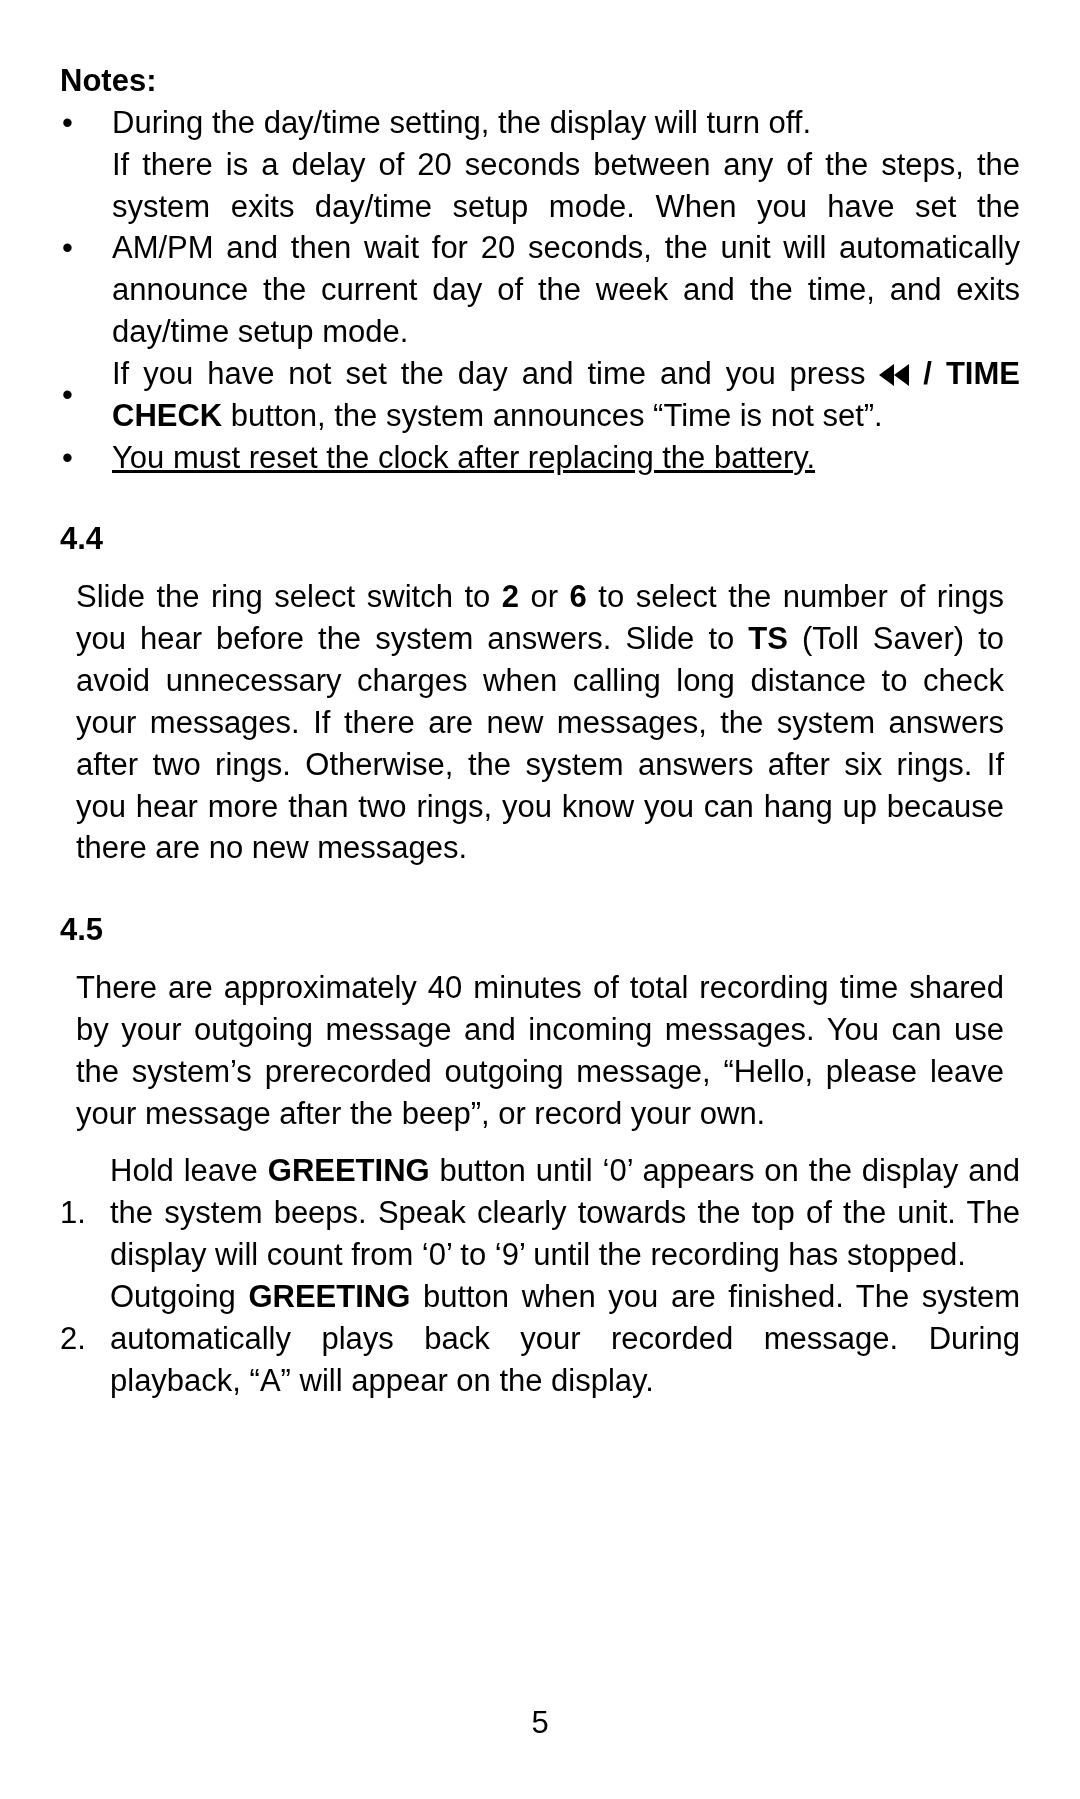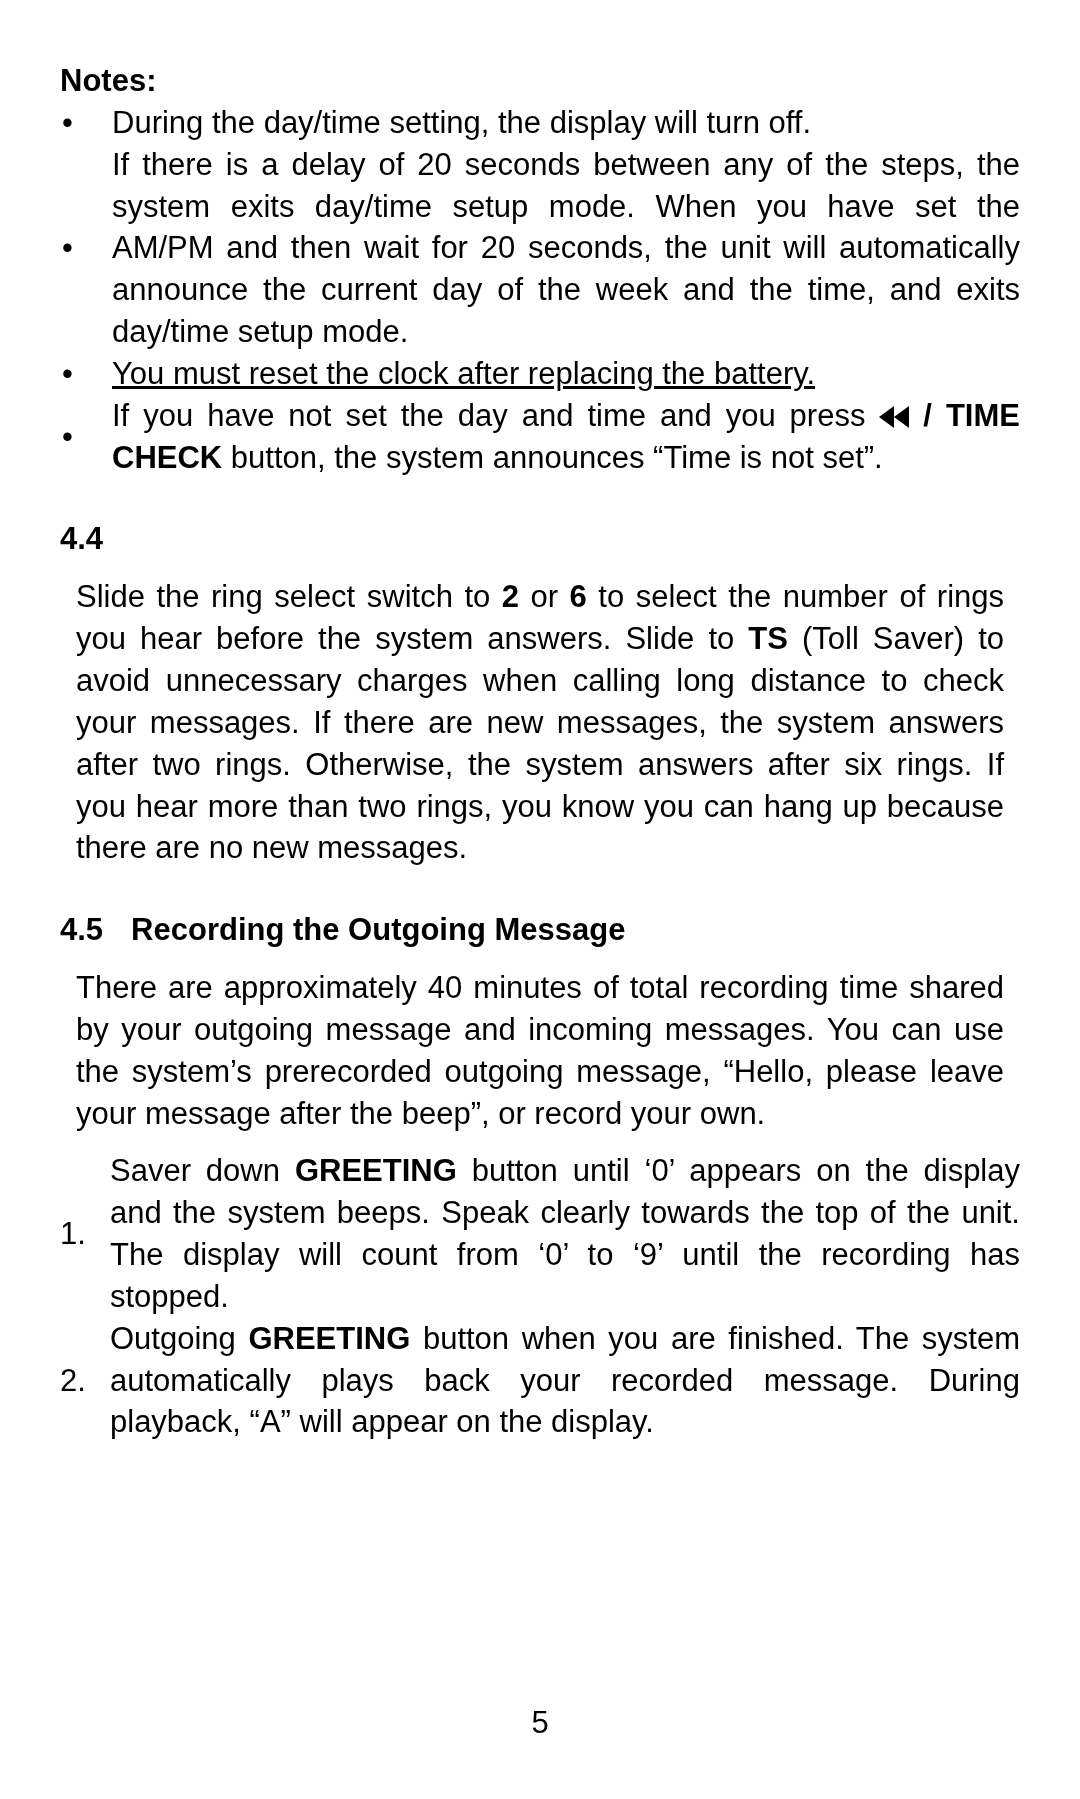--- a/index.html
+++ b/index.html
@@ -84,51 +84,50 @@
     <li class="bullet-item">
       <span class="bullet-marker"></span>
       <span class="item-body">During the day/time setting, the display will turn off.</span>
     </li>
     <li class="bullet-item">
       <span class="bullet-marker"></span>
       <span class="item-body">If there is a delay of 20 seconds between any of the steps, the system exits day/time setup mode. When you have set the AM/PM and then wait for 20 seconds, the unit will automatically announce the current day of the week and the time, and exits day/time setup mode.</span>
     </li>
     <li class="bullet-item">
       <span class="bullet-marker"></span>
-      <span class="item-body underline">You must reset the clock after replacing the battery.</span>
-    </li>
-    <li class="bullet-item">
-      <span class="bullet-marker"></span>
       <span class="item-body">
         <span>If you have not set the day and time and you press </span><span class="icon-rewind"><svg viewBox="0 0 30 22" width="30" height="22">
               <polygon points="15,0 15,22 0,11" fill="#000"></polygon>
               <polygon points="30,0 30,22 15,11" fill="#000"></polygon>
             </svg></span><span class="bold"> / </span><span class="bold">TIME CHECK</span><span> button, the system announces “Time is not set”.</span>
       </span>
+    </li>
+    <li class="bullet-item">
+      <span class="bullet-marker"></span>
+      <span class="item-body underline">You must reset the clock after replacing the battery.</span>
     </li>
   </ul>
 
   <div class="heading-row">
     <span>4.4</span>
   </div>
   <p class="para">
     <span>Slide the ring select switch to </span><span class="bold">2</span><span> or </span><span class="bold">6</span><span> to select the number of rings you hear before the system answers. Slide to </span><span class="bold">TS</span><span> (Toll Saver) to avoid unnecessary charges when calling long distance to check your messages. If there are new messages, the system answers after two rings. Otherwise, the system answers after six rings. If you hear more than two rings, you know you can hang up because there are no new messages.</span>
   </p>
 
   <div class="heading-row">
     <span>4.5</span>
-    <span>Recording the Outgoing Message</span>
   </div>
   <p class="para">There are approximately 40 minutes of total recording time shared by your outgoing message and incoming messages. You can use the system’s prerecorded outgoing message, “Hello, please leave your message after the beep”, or record your own.</p>
 
   <ol class="num-list">
     <li class="num-item">
       <span class="num-marker">1.</span>
       <span class="item-body">
-        <span>Saver down </span><span class="bold">GREETING</span><span> button until ‘0’ appears on the display and the system beeps. Speak clearly towards the top of the unit. The display will count from ‘0’ to ‘9’ until the recording has stopped.</span>
+        <span>Hold leave </span><span class="bold">GREETING</span><span> button until ‘0’ appears on the display and the system beeps. Speak clearly towards the top of the unit. The display will count from ‘0’ to ‘9’ until the recording has stopped.</span>
       </span>
     </li>
     <li class="num-item">
       <span class="num-marker">2.</span>
       <span class="item-body">
         <span>Outgoing </span><span class="bold">GREETING</span><span> button when you are finished. The system automatically plays back your recorded message. During playback, “A” will appear on the display.</span>
       </span>
     </li>
   </ol>
 

